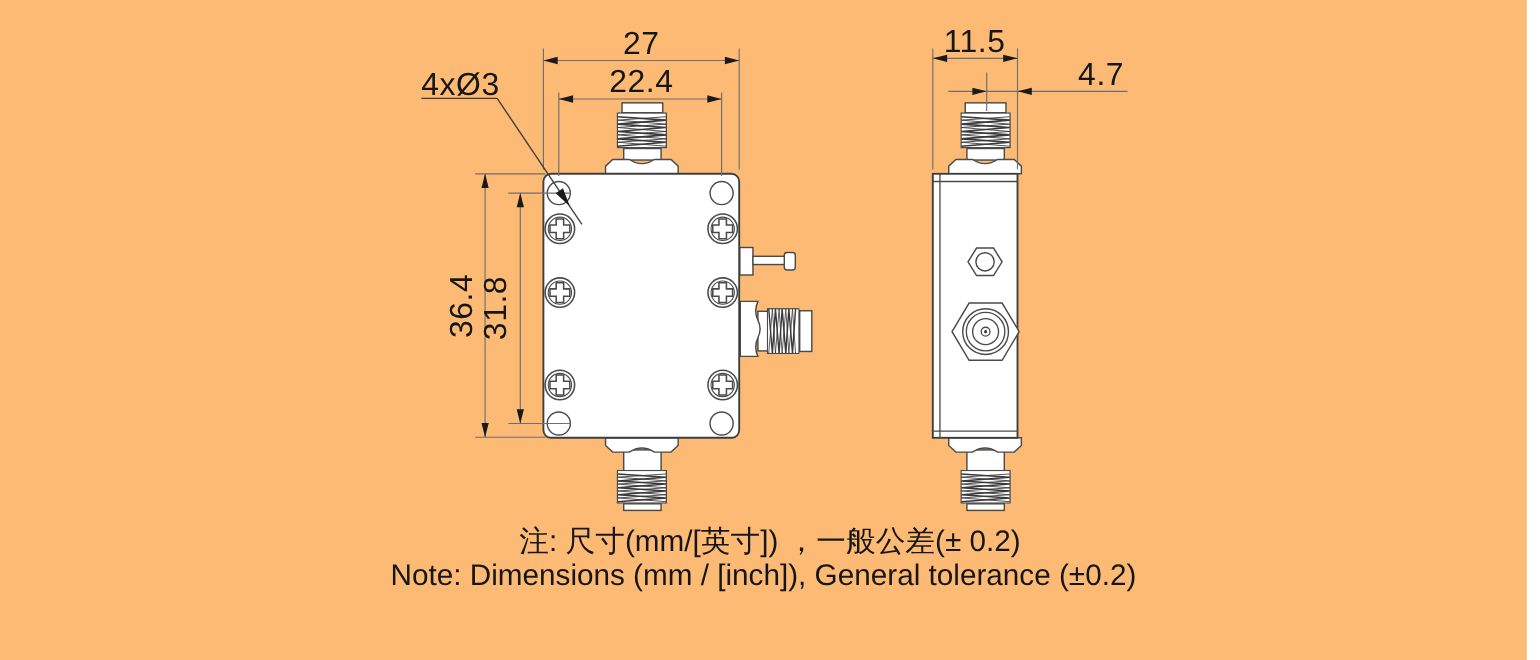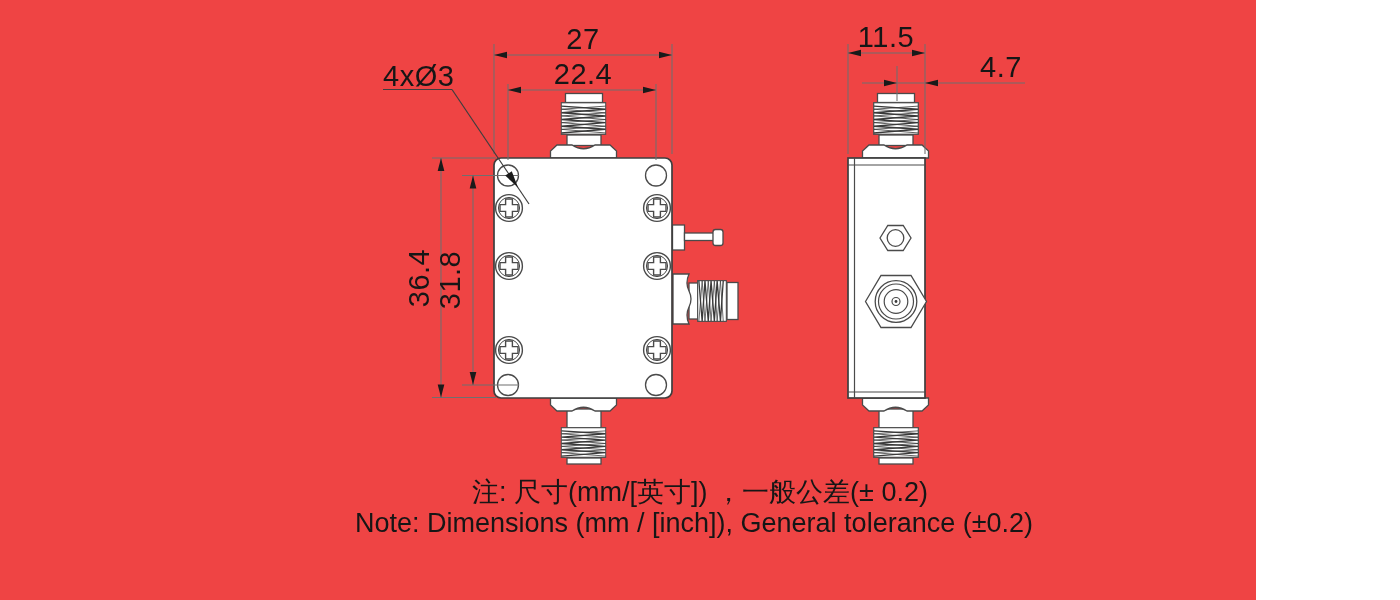--- a/index.html
+++ b/index.html
@@ -1,16 +1,16 @@
 <!DOCTYPE html>
 <html><head>
 <meta charset="utf-8">
 <style>
   html,body { margin:0; padding:0; background:#ffffff; }
-  .canvas { position:relative; width:1256px; height:600px; background:#ef4444; overflow:hidden; }
+  .canvas { position:relative; width:1388px; height:600px; background:#fdba74; overflow:hidden; }
   svg text { font-family:"Liberation Sans","DejaVu Sans",sans-serif; fill:#161616; }
   .dimtext { font-size:29px; letter-spacing:0.5px; }
   .notetext { font-size:27px; }
   .body-ln { stroke:#3e3e3e; stroke-width:1.7; fill:#ffffff; }
   .det-ln  { stroke:#4a4a4a; stroke-width:1.3; fill:#ffffff; }
   .det-ln-nf { stroke:#4a4a4a; stroke-width:1.2; fill:none; }
   .dim-ln  { stroke:#6f6f6f; stroke-width:1.05; fill:none; }
   .leader-ln { stroke:#3e3e3e; stroke-width:1.2; fill:none; }
   .arr { fill:#1a1a1a; stroke:none; }
 </style>

